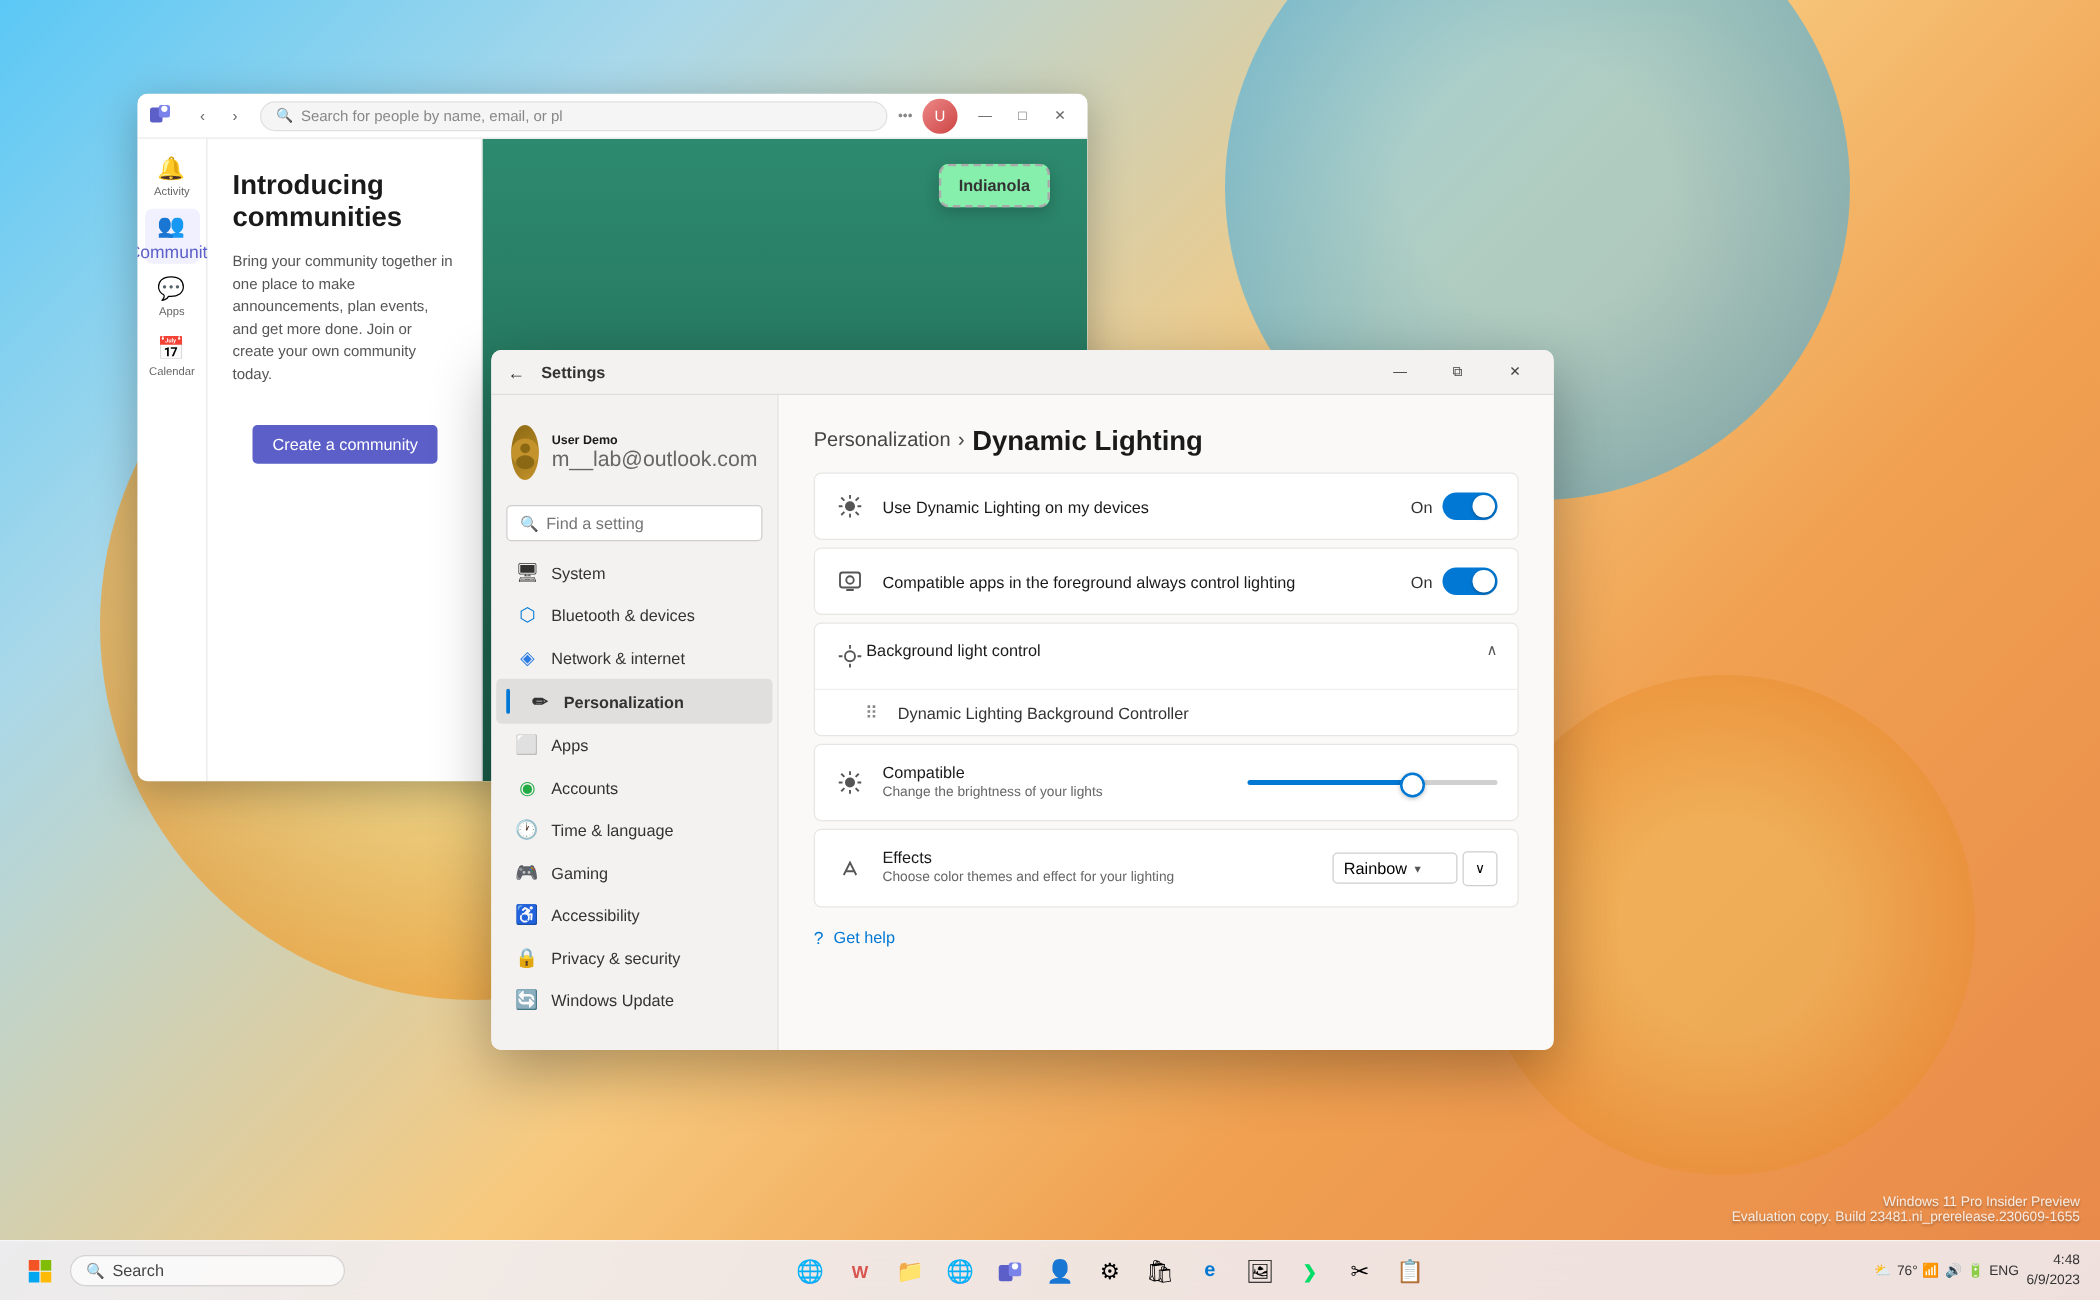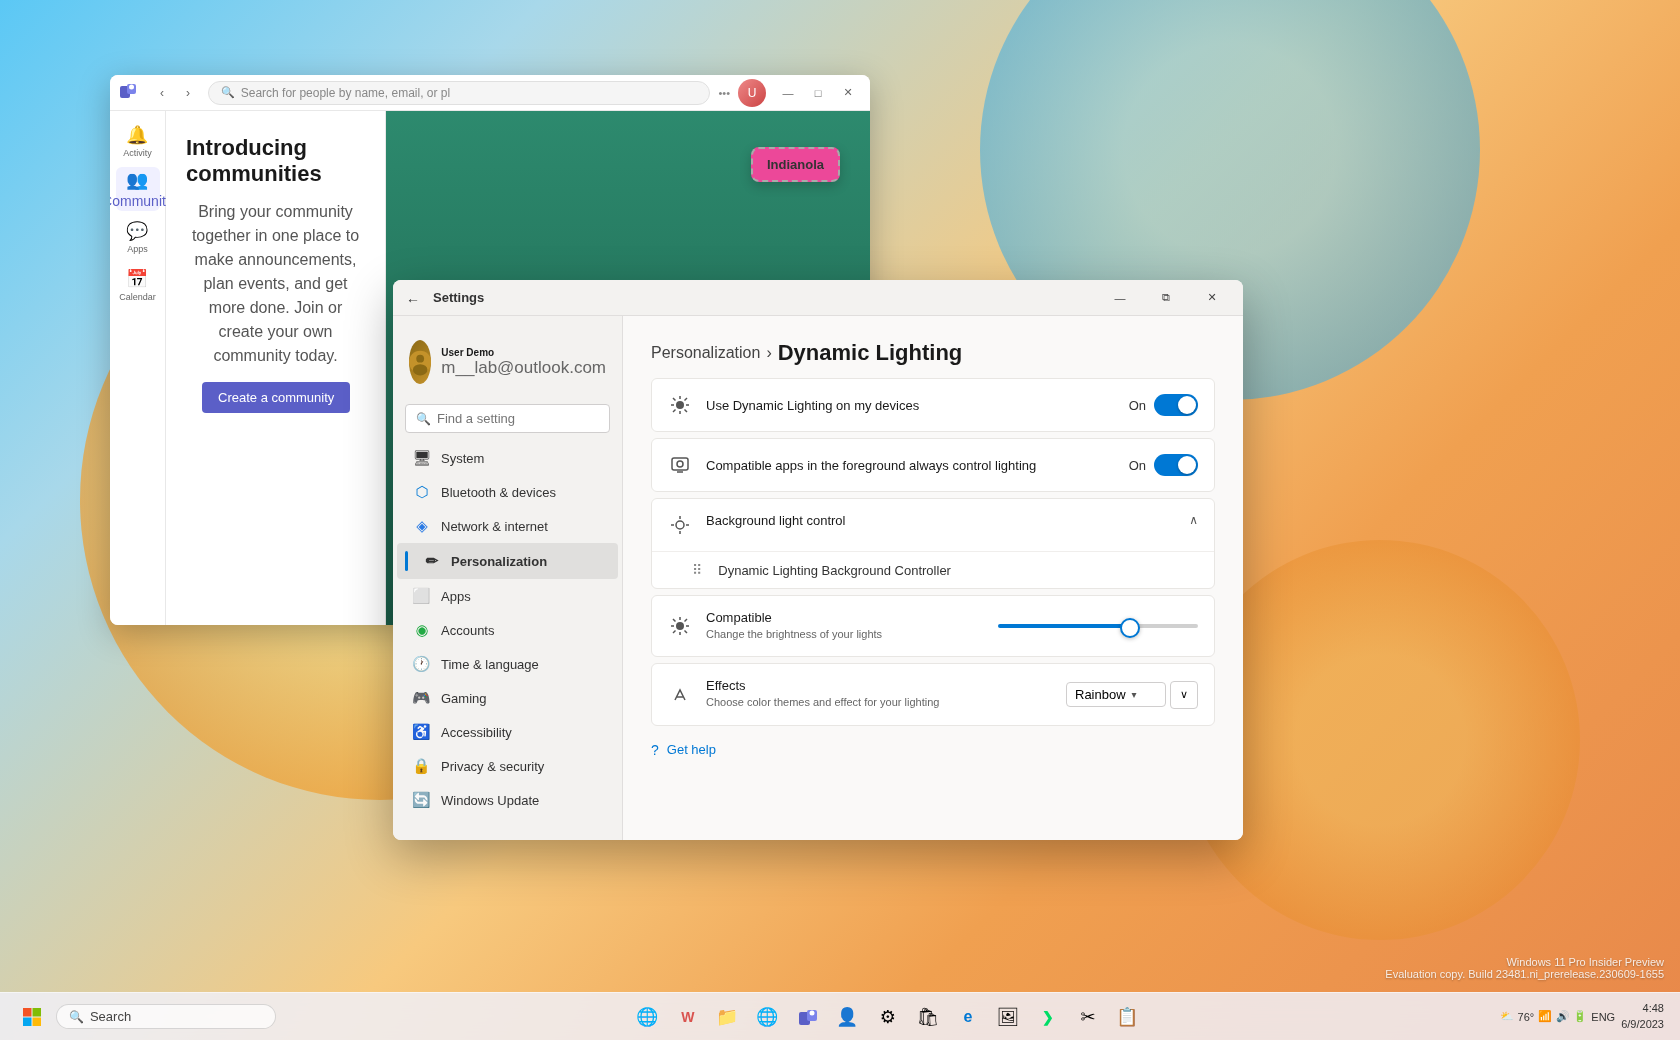--- a/index.html
+++ b/index.html
@@ -197,25 +197,24 @@
       padding: 24px 20px;
     }
     .teams-intro-title {
       font-size: 22px;
       font-weight: 700;
       color: #1a1a1a;
       line-height: 1.2;
       margin-bottom: 12px;
     }
     .teams-intro-text {
-      font-size: 16px;
+      font-size: 12px;
       color: #555;
       line-height: 1.5;
-      margin-bottom: 14px;
-      text-align: center;
+      margin-bottom: 32px;
     }
     .teams-create-btn {
       background: #5b5fc7;
       color: white;
       border: none;
       border-radius: 4px;
       padding: 8px 16px;
       font-size: 13px;
       cursor: pointer;
       font-weight: 500;
@@ -241,22 +240,22 @@
       margin-bottom: 8px;
     }
     .hero-title {
       font-size: 28px;
       font-weight: 700;
       line-height: 1.2;
     }
     .hero-subtitle { font-size: 16px; opacity: 0.9; }
     .indianola-card {
       position: absolute;
-      top: 36px; right: 30px;
-      background: #ec4899;
+      top: 20px; right: 30px;
+      background: #86efac;
       border-radius: 8px;
       padding: 8px 14px;
       font-size: 13px;
       font-weight: 600;
       color: #333;
       box-shadow: 0 4px 12px rgba(0,0,0,0.2);
       border: 2px dashed #aaa;
     }
 
     
@@ -448,21 +447,21 @@
       width: 16px; height: 16px;
       background: white;
       border: 2px solid #0078d4;
       border-radius: 50%;
       top: -6px; left: calc(65% - 8px);
       box-shadow: 0 1px 4px rgba(0,0,0,0.25);
     }
     .bg-control-header {
       display: flex; align-items: flex-start;
       padding: 14px 16px;
-      gap: 14px;
+      gap: 1px;
       border-bottom: 1px solid #f0eeec;
     }
     .bg-control-chevron {
       font-size: 12px; color: #555;
       margin-left: auto;
       cursor: pointer;
     }
     .bg-controller-item {
       display: flex; align-items: center;
       padding: 10px 16px 10px 40px;

